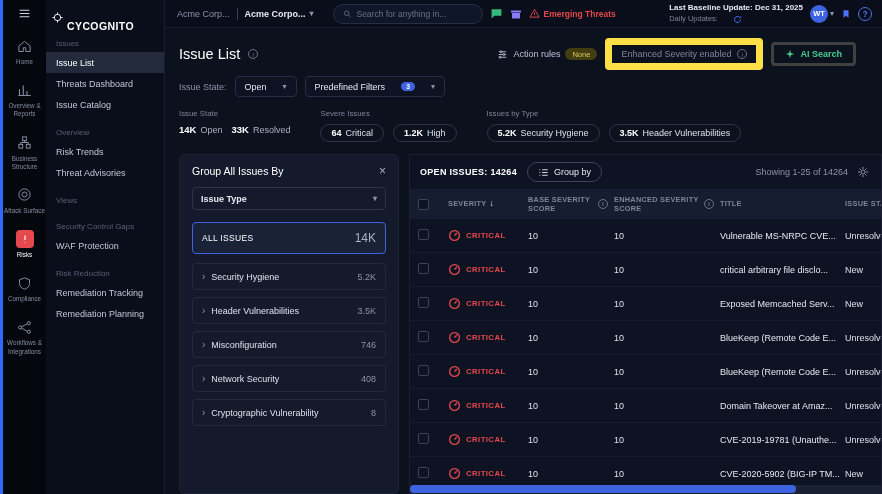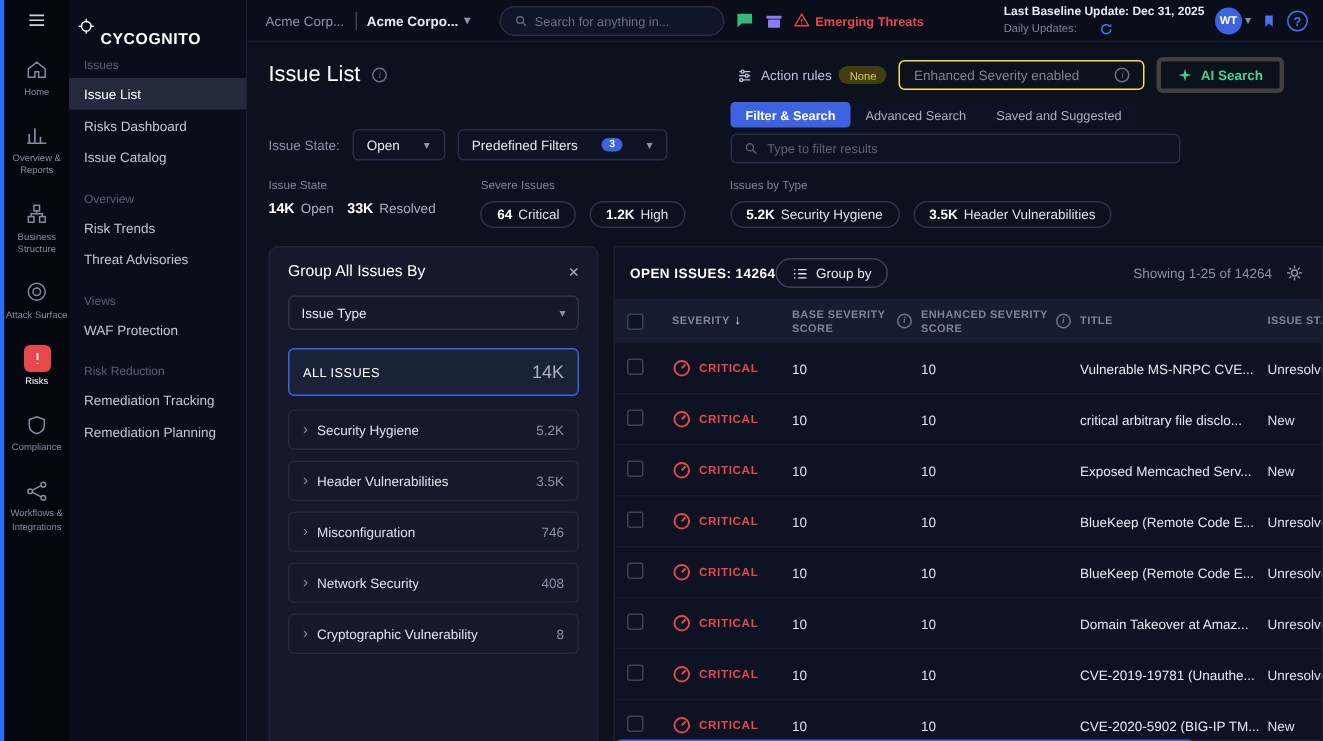--- a/index.html
+++ b/index.html
@@ -44,21 +44,21 @@
   .avatar{width:18px;height:18px;border-radius:50%;background:#3d63e0;color:#fff;font-size:7.5px;font-weight:bold;display:flex;align-items:center;justify-content:center;}
   .help{width:14px;height:14px;border-radius:50%;border:1px solid #4a72f5;color:#4a72f5;font-size:8.5px;display:flex;align-items:center;justify-content:center;cursor:pointer;font-weight:bold;}
 
   
   .content{flex:1;display:flex;flex-direction:column;min-width:0;padding:10px 0 0 14px;}
   .page-head{display:flex;align-items:center;gap:8px;padding-right:26px;margin-bottom:6px;}
   .page-title{font-size:14.5px;color:#fff;}
   .info{width:10px;height:10px;border:1px solid #6a7288;color:#6a7288;border-radius:50%;font-size:6.5px;display:inline-flex;align-items:center;justify-content:center;flex-shrink:0;font-style:italic;font-family:"Liberation Serif",serif;}
   .action-rules{margin-left:auto;display:flex;align-items:center;gap:5px;color:#b9c2d8;cursor:pointer;white-space:nowrap;}
   .badge-none{background:#433d12;color:#d8c95a;border-radius:8px;padding:1.5px 7px;font-size:7.5px;}
-  .pill-muted{display:flex;align-items:center;gap:24px;border:1px solid #fde047;border-radius:4px;padding:4px 9px;color:#7d8597;cursor:pointer;white-space:nowrap;}
+  .pill-muted{display:flex;align-items:center;gap:6px;border:7px solid #fde047;border-radius:4px;padding:4px 9px;color:#7d8597;cursor:pointer;white-space:nowrap;}
   .btn-ai{display:flex;align-items:center;gap:5px;border:3px solid #404040;border-radius:4px;padding:4px 11px;color:#43cf8f;font-weight:bold;cursor:pointer;white-space:nowrap;}
 
   .filter-row{display:flex;align-items:flex-end;gap:10px;padding-right:95px;margin-bottom:10px;}
   .fleft{display:flex;align-items:center;gap:8px;margin-bottom:2px;}
   .flabel{color:#8b93a7;white-space:nowrap;}
   .select{display:flex;align-items:center;gap:16px;border:1px solid #262e45;border-radius:4px;padding:4.5px 9px;color:#e6e9f0;cursor:pointer;background:#0d1322;white-space:nowrap;}
   .count-badge{background:#3d63e0;color:#fff;border-radius:7px;font-size:7px;padding:1px 5px;font-weight:bold;}
   .fright{margin-left:auto;display:flex;flex-direction:column;gap:4px;width:300px;flex-shrink:0;}
   .tabs{display:flex;align-items:center;background:#0d1322;border-radius:3px;align-self:flex-start;}
   .tab{padding:3.5px 10px;color:#aab1c4;font-size:8.5px;cursor:pointer;border-radius:3px;white-space:nowrap;}
@@ -76,32 +76,32 @@
   .stat-plain .l{color:#aab1c4;}
   .stat-pill{display:flex;gap:4px;align-items:baseline;border:1px solid #2c3449;border-radius:10px;padding:3px 10px;cursor:pointer;white-space:nowrap;}
   .stat-pill .v{color:#fff;font-weight:bold;}
   .stat-pill .l{color:#dde1ec;}
 
   .panels{flex:1;display:flex;gap:10px;min-height:0;}
   .gpanel{width:220px;background:#141a2b;border:1px solid #1d2436;border-radius:6px;padding:10px 12px;flex-shrink:0;display:flex;flex-direction:column;}
   .gp-head{display:flex;align-items:center;margin-bottom:10px;}
   .gp-title{color:#fff;font-size:10.5px;}
   .gp-close{margin-left:auto;color:#aab1c4;cursor:pointer;font-size:12px;line-height:1;}
-  .gp-select{display:flex;align-items:center;border:1px solid #2c3449;border-radius:4px;padding:5.5px 8px;color:#e6e9f0;cursor:pointer;margin-bottom:12px;}
+  .gp-select{display:flex;align-items:center;border:1px solid #2c3449;border-radius:4px;padding:5.5px 8px;color:#e6e9f0;cursor:pointer;margin-bottom:12px;font-weight:bold;}
   .gp-select .chev{margin-left:auto;}
   .all-issues{display:flex;align-items:center;border:1px solid #3d63e0;background:#1a2238;border-radius:4px;padding:8px 9px;cursor:pointer;margin-bottom:9px;}
   .ai-label{color:#fff;font-size:8.5px;letter-spacing:.3px;}
   .ai-count{margin-left:auto;color:#aab1c4;font-size:12px;}
   .grow{display:flex;align-items:center;gap:6px;border:1px solid #232a3d;border-radius:4px;padding:7.5px 9px;margin-bottom:7px;cursor:pointer;}
   .garrow{color:#8b93a7;font-size:10px;line-height:1;}
   .glabel{color:#dde1ec;white-space:nowrap;overflow:hidden;}
   .gcount{margin-left:auto;color:#8b93a7;}
 
   .tpanel{flex:1;min-width:0;display:flex;flex-direction:column;background:#0d1322;border:1px solid #1a2030;overflow:hidden;position:relative;}
-  .tp-bar{display:flex;align-items:center;padding:7px 12px 7px 10px;}
+  .tp-bar{display:flex;align-items:center;gap:10px;padding:7px 12px 7px 10px;}
   .tp-count{color:#fff;font-weight:bold;letter-spacing:.3px;white-space:nowrap;}
   .groupby-btn{display:flex;align-items:center;gap:5px;border:1px solid #3a4357;border-radius:11px;padding:3.5px 10px;color:#e6e9f0;cursor:pointer;white-space:nowrap;}
   .tp-right{margin-left:auto;display:flex;align-items:center;gap:9px;color:#8b93a7;white-space:nowrap;}
   .tgrid{display:grid;grid-template-columns:30px 80px 86px 106px 125px 80px;align-items:center;padding-left:8px;}
   .thead{background:#161d30;height:30px;color:#7d8597;font-size:7.3px;font-weight:bold;letter-spacing:.3px;line-height:1.25;}
   .hcell{display:flex;align-items:center;gap:3px;padding-right:6px;}
   .sort{color:#dde1ec;font-size:9px;}
   .tbody{flex:1;overflow:hidden;}
   .trow{height:34px;border-bottom:1px solid #161d2e;}
   .checkbox{width:11px;height:11px;border:1px solid #3a4357;border-radius:2px;cursor:pointer;background:#0d1322;display:inline-block;}
@@ -193,26 +193,27 @@
 <nav class="sidebar">
   <div class="logo">
     <svg width="11" height="11" viewBox="0 0 24 24" fill="none" stroke="#fff" stroke-width="2">
         <circle cx="12" cy="12" r="7"></circle>
         <path d="M12 1v5M12 18v5M1 12h5M18 12h5"></path>
       </svg>
     <span class="logo-text">CYCOGNITO</span>
   </div>
   <div class="nav-header">Issues</div>
   <div class="nav-item active">Issue List</div>
-  <div class="nav-item">Risks Dashboard</div>
+  <div class="nav-item">Threats Dashboard</div>
   <div class="nav-item">Issue Catalog</div>
   <div class="nav-header">Overview</div>
   <div class="nav-item">Risk Trends</div>
   <div class="nav-item">Threat Advisories</div>
   <div class="nav-header">Views</div>
+  <div class="nav-header">Security Control Gaps</div>
   <div class="nav-item">WAF Protection</div>
   <div class="nav-header">Risk Reduction</div>
   <div class="nav-item">Remediation Tracking</div>
   <div class="nav-item">Remediation Planning</div>
 </nav>
 
 <div class="main">
 
   <header class="topbar">
     <span class="org-muted">Acme Corp...</span>
@@ -302,34 +303,20 @@
         <span class="select">
           <span>Open</span>
           <span class="chev">▾</span>
         </span>
         <span class="select">
           <span>Predefined Filters</span>
           <span class="count-badge">3</span>
           <span class="chev">▾</span>
         </span>
       </div>
-      <div class="fright">
-        <div class="tabs">
-          <span class="tab active">Filter &amp; Search</span>
-          <span class="tab">Advanced Search</span>
-          <span class="tab">Saved and Suggested</span>
-        </div>
-        <div class="fsearch">
-          <svg width="10" height="10" viewBox="0 0 24 24" fill="none" stroke="#5d6478" stroke-width="2.2">
-              <circle cx="10" cy="10" r="6"></circle>
-              <path d="M15 15l6 6"></path>
-            </svg>
-          <input placeholder="Type to filter results" style="">
-        </div>
-      </div>
     </div>
 
     <div class="stats">
       <div class="stat-group">
         <div class="stat-label">Issue State</div>
         <div class="stat-items">
           <span class="stat-plain">
             <span class="v">14K</span>
             <span class="l">Open</span>
           </span>

